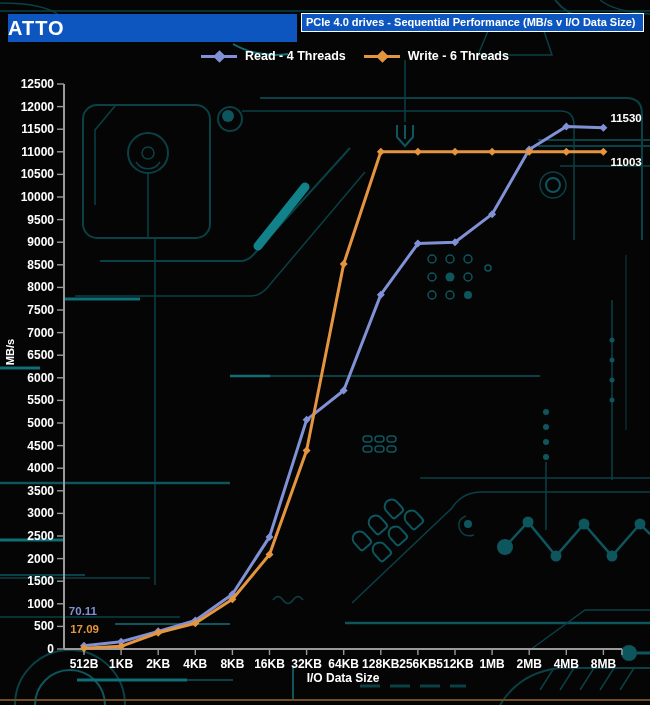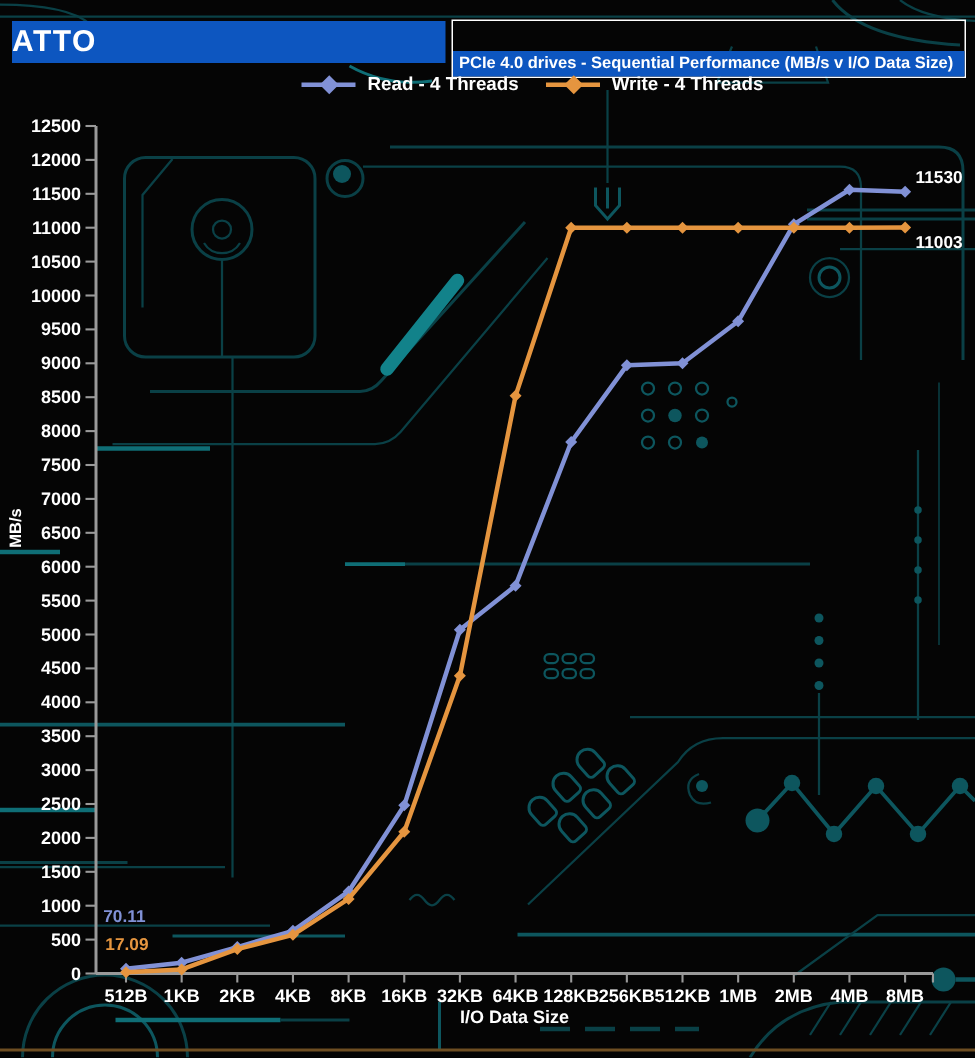--- a/index.html
+++ b/index.html
@@ -9,21 +9,21 @@
   .c1{stroke:#0a4046;fill:none}
   .c2{stroke:#0d565e;fill:none}
   .c3{stroke:#0f6e76;fill:none}
   .c4{stroke:#12828a;fill:none}
   .f2{fill:#0d565e;stroke:none}
   .atto-box{position:absolute;left:8px;top:14px;width:289px;height:28px;background:#0d56c0;
             color:#fff;display:flex;align-items:center;
             font-size:20px;font-weight:bold;letter-spacing:1px;z-index:3;}
   .title-box{position:absolute;left:301px;top:13px;width:341px;border:1px solid #fff;z-index:3;}
   .title-main{background:#0d56c0;color:#fff;font-size:11px;font-weight:bold;
-              padding:2px 4px;line-height:13px;white-space:nowrap;margin-top:20px;}
+              padding:2px 4px;line-height:13px;white-space:nowrap;}
   .title-sub{background:#fff;color:#000;font-size:12px;font-weight:bold;
              padding:1px 4px;line-height:13px;}
   .legend{position:absolute;left:0;top:49px;width:650px;display:flex;justify-content:center;
           gap:18px;align-items:center;z-index:3;padding-left:30px;}
   .legend-item{display:flex;align-items:center;gap:8px;color:#fff;font-size:12.5px;font-weight:bold;}
   .legend-marker{position:relative;width:36px;height:3px;}
   .legend-marker .diamond{position:absolute;left:14px;top:-3px;width:9px;height:9px;transform:rotate(45deg);}
   #chart{z-index:2;}
   #chart text{font-family:"Liberation Sans",sans-serif;font-weight:bold;}
   .bottom-bar{position:absolute;left:0;top:699px;width:650px;height:2px;background:#6e4e22;z-index:4;}
@@ -153,21 +153,21 @@
   <div class="legend-item">
     <span class="legend-marker" style="background: rgb(129, 145, 214);">
       <span class="diamond" style="background: rgb(129, 145, 214);"></span>
     </span>
     <span>Read - 4 Threads</span>
   </div>
   <div class="legend-item">
     <span class="legend-marker" style="background: rgb(229, 149, 63);">
       <span class="diamond" style="background: rgb(229, 149, 63);"></span>
     </span>
-    <span>Write - 4 Threads</span>
+    <span>Write - 6 Threads</span>
   </div>
 </div>
 
 <svg id="chart" width="650" height="705" viewBox="0 0 650 705">
     <path d="M64,84 V649 M64,649 H622" stroke="#9a9a9a" stroke-width="2" fill="none"></path>
     <line x1="57" y1="649" x2="64" y2="649" stroke="#9a9a9a" stroke-width="1.4"></line>
     <text x="54" y="653" fill="#fff" font-size="12" text-anchor="end">0</text>
     <line x1="57" y1="626.4" x2="64" y2="626.4" stroke="#9a9a9a" stroke-width="1.4"></line>
     <text x="54" y="630.4" fill="#fff" font-size="12" text-anchor="end">500</text>
     <line x1="57" y1="603.8" x2="64" y2="603.8" stroke="#9a9a9a" stroke-width="1.4"></line>

